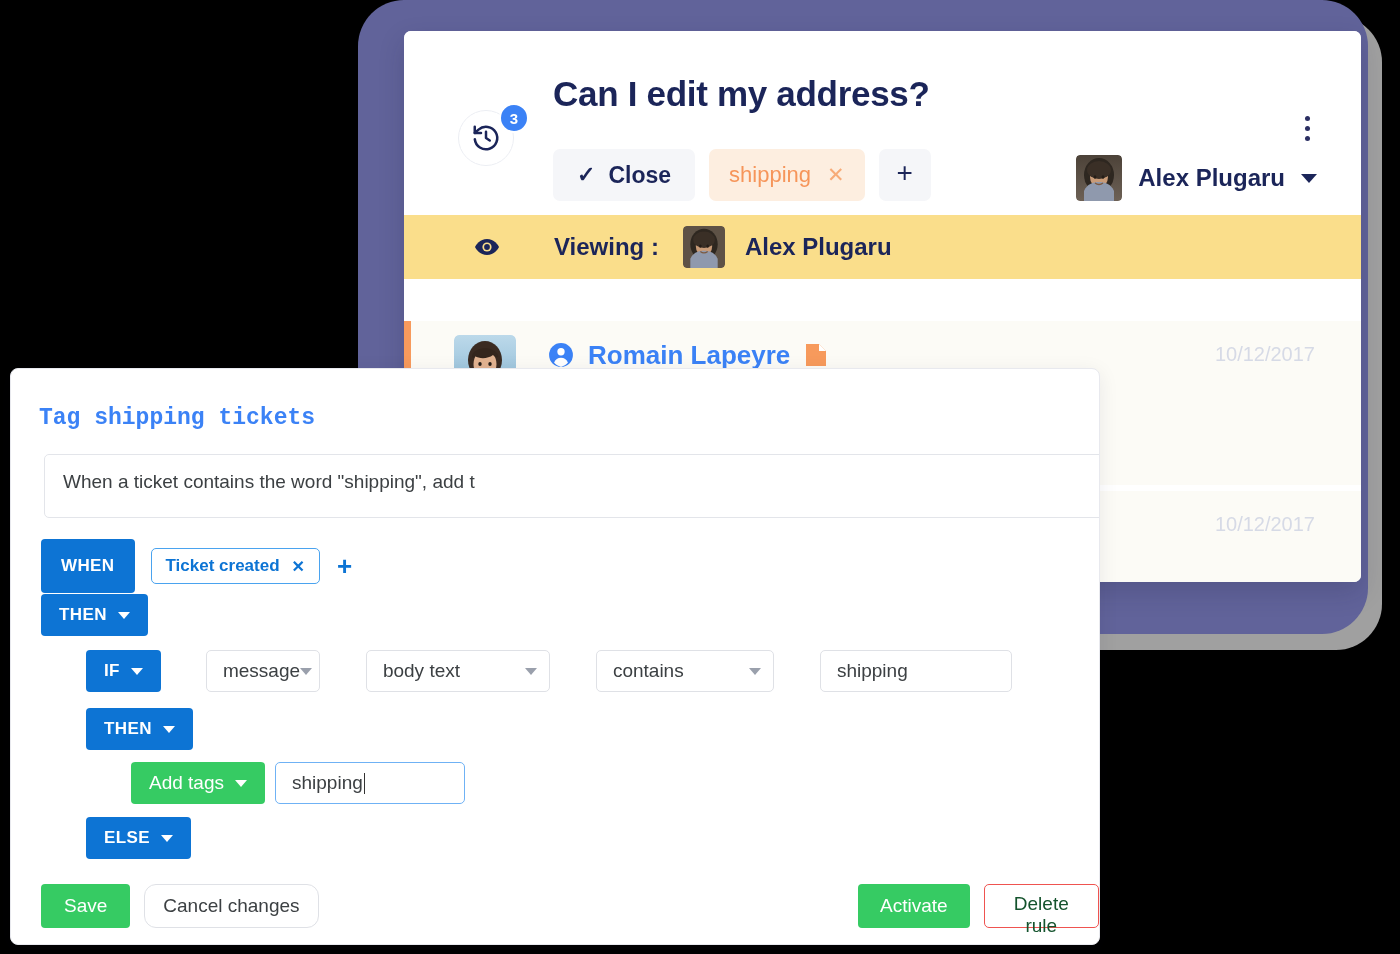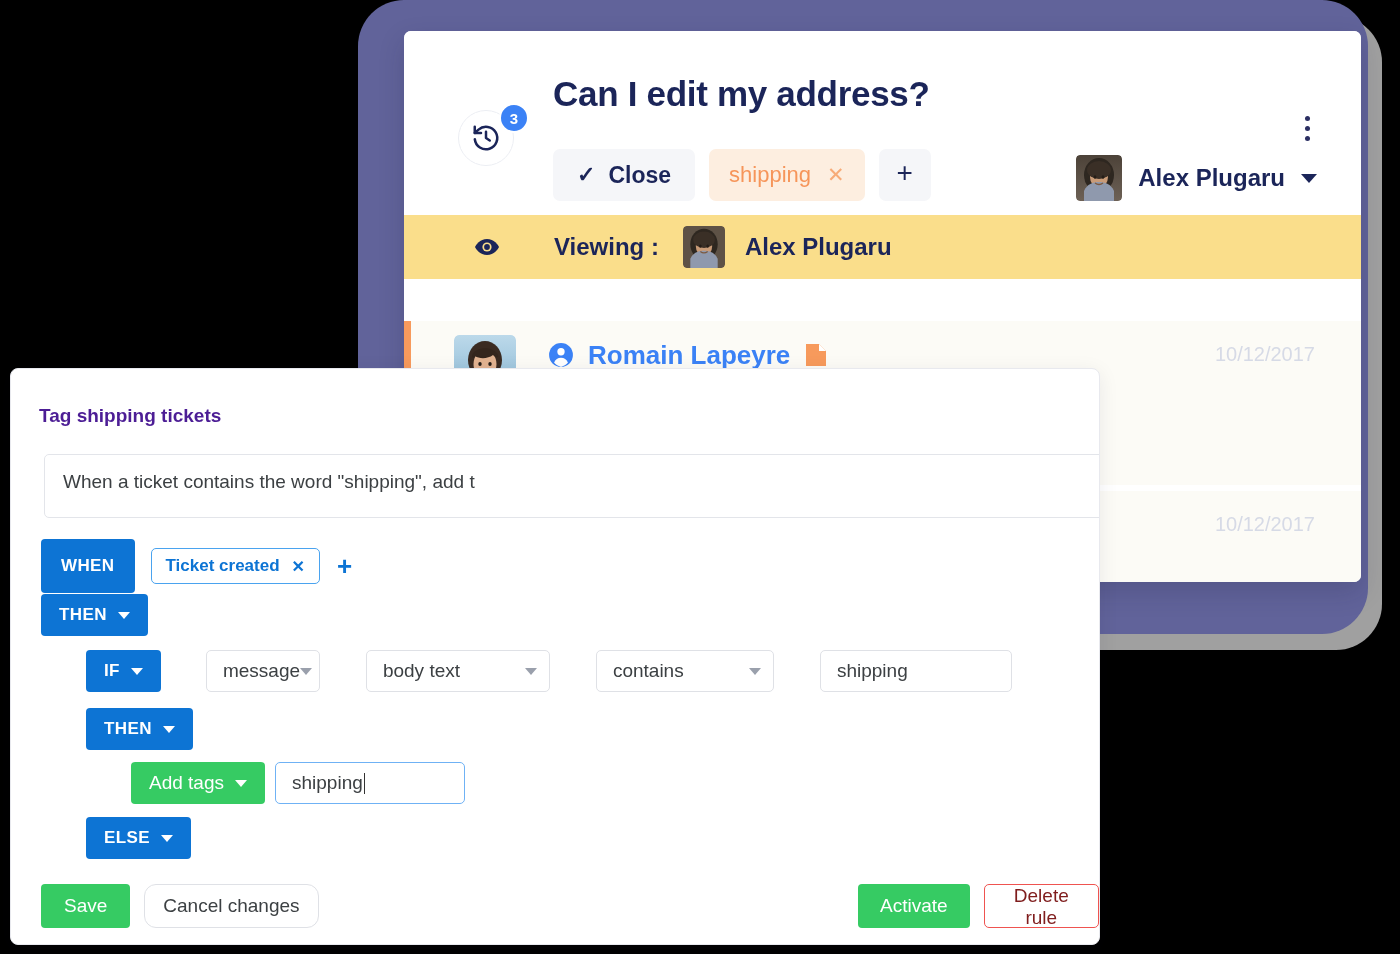--- a/index.html
+++ b/index.html
@@ -141,21 +141,21 @@
     left: 10px; top: 368px;
     width: 1090px; height: 577px;
     background: #ffffff;
     border: 1px solid #e8e9ee;
     border-radius: 8px;
     box-shadow: 0 4px 20px rgba(20,20,50,.08);
     overflow: hidden;
   }
   .rule-title {
     position: absolute; left: 28px; top: 36px;
-    font-size: 19px; font-weight: 700; color: #4c1d95;
+    font-size: 23px; font-weight: 700; color: #3b82f6; font-family: Liberation Mono, monospace;
   }
   .rule-desc {
     position: absolute; left: 33px; top: 85px;
     width: 1139px; height: 64px;
     border: 1px solid #e3e5ea; border-radius: 5px;
     background: #fff; padding: 16px 18px;
     font-size: 19px; color: #3c4043; font-family: inherit;
     overflow: hidden; white-space: nowrap;
   }
 
@@ -200,23 +200,23 @@
   }
   .txtinput.focused { border: 1px solid #6fb2f5; }
   .caretbar { display:inline-block; width:1.5px; height:21px; background:#333; margin-left:1px; }
 
   .btn-plain {
     height: 42px; padding: 0 18px; background: #fff;
     border: 1px solid #dfe1e6; border-radius: 12px;
     font-size: 19px; color: #3c4043; cursor: pointer; font-family: inherit;
   }
   .btn-danger {
-    height: 42px; padding: 0 18px; background: #fff;
+    height: 42px; padding: 8px 18px; background: #fff;
     border: 1px solid #ef5350; border-radius: 5px;
-    font-size: 19px; color: #7f1d1d; cursor: pointer; font-family: inherit;
+    font-size: 19px; color: #14532d; cursor: pointer; font-family: inherit;
   }
 </style>
 </head>
 <body>
 
 <div id="stage">
 
   <div class="purple-card"></div>
 
   <div class="ticket-panel">

